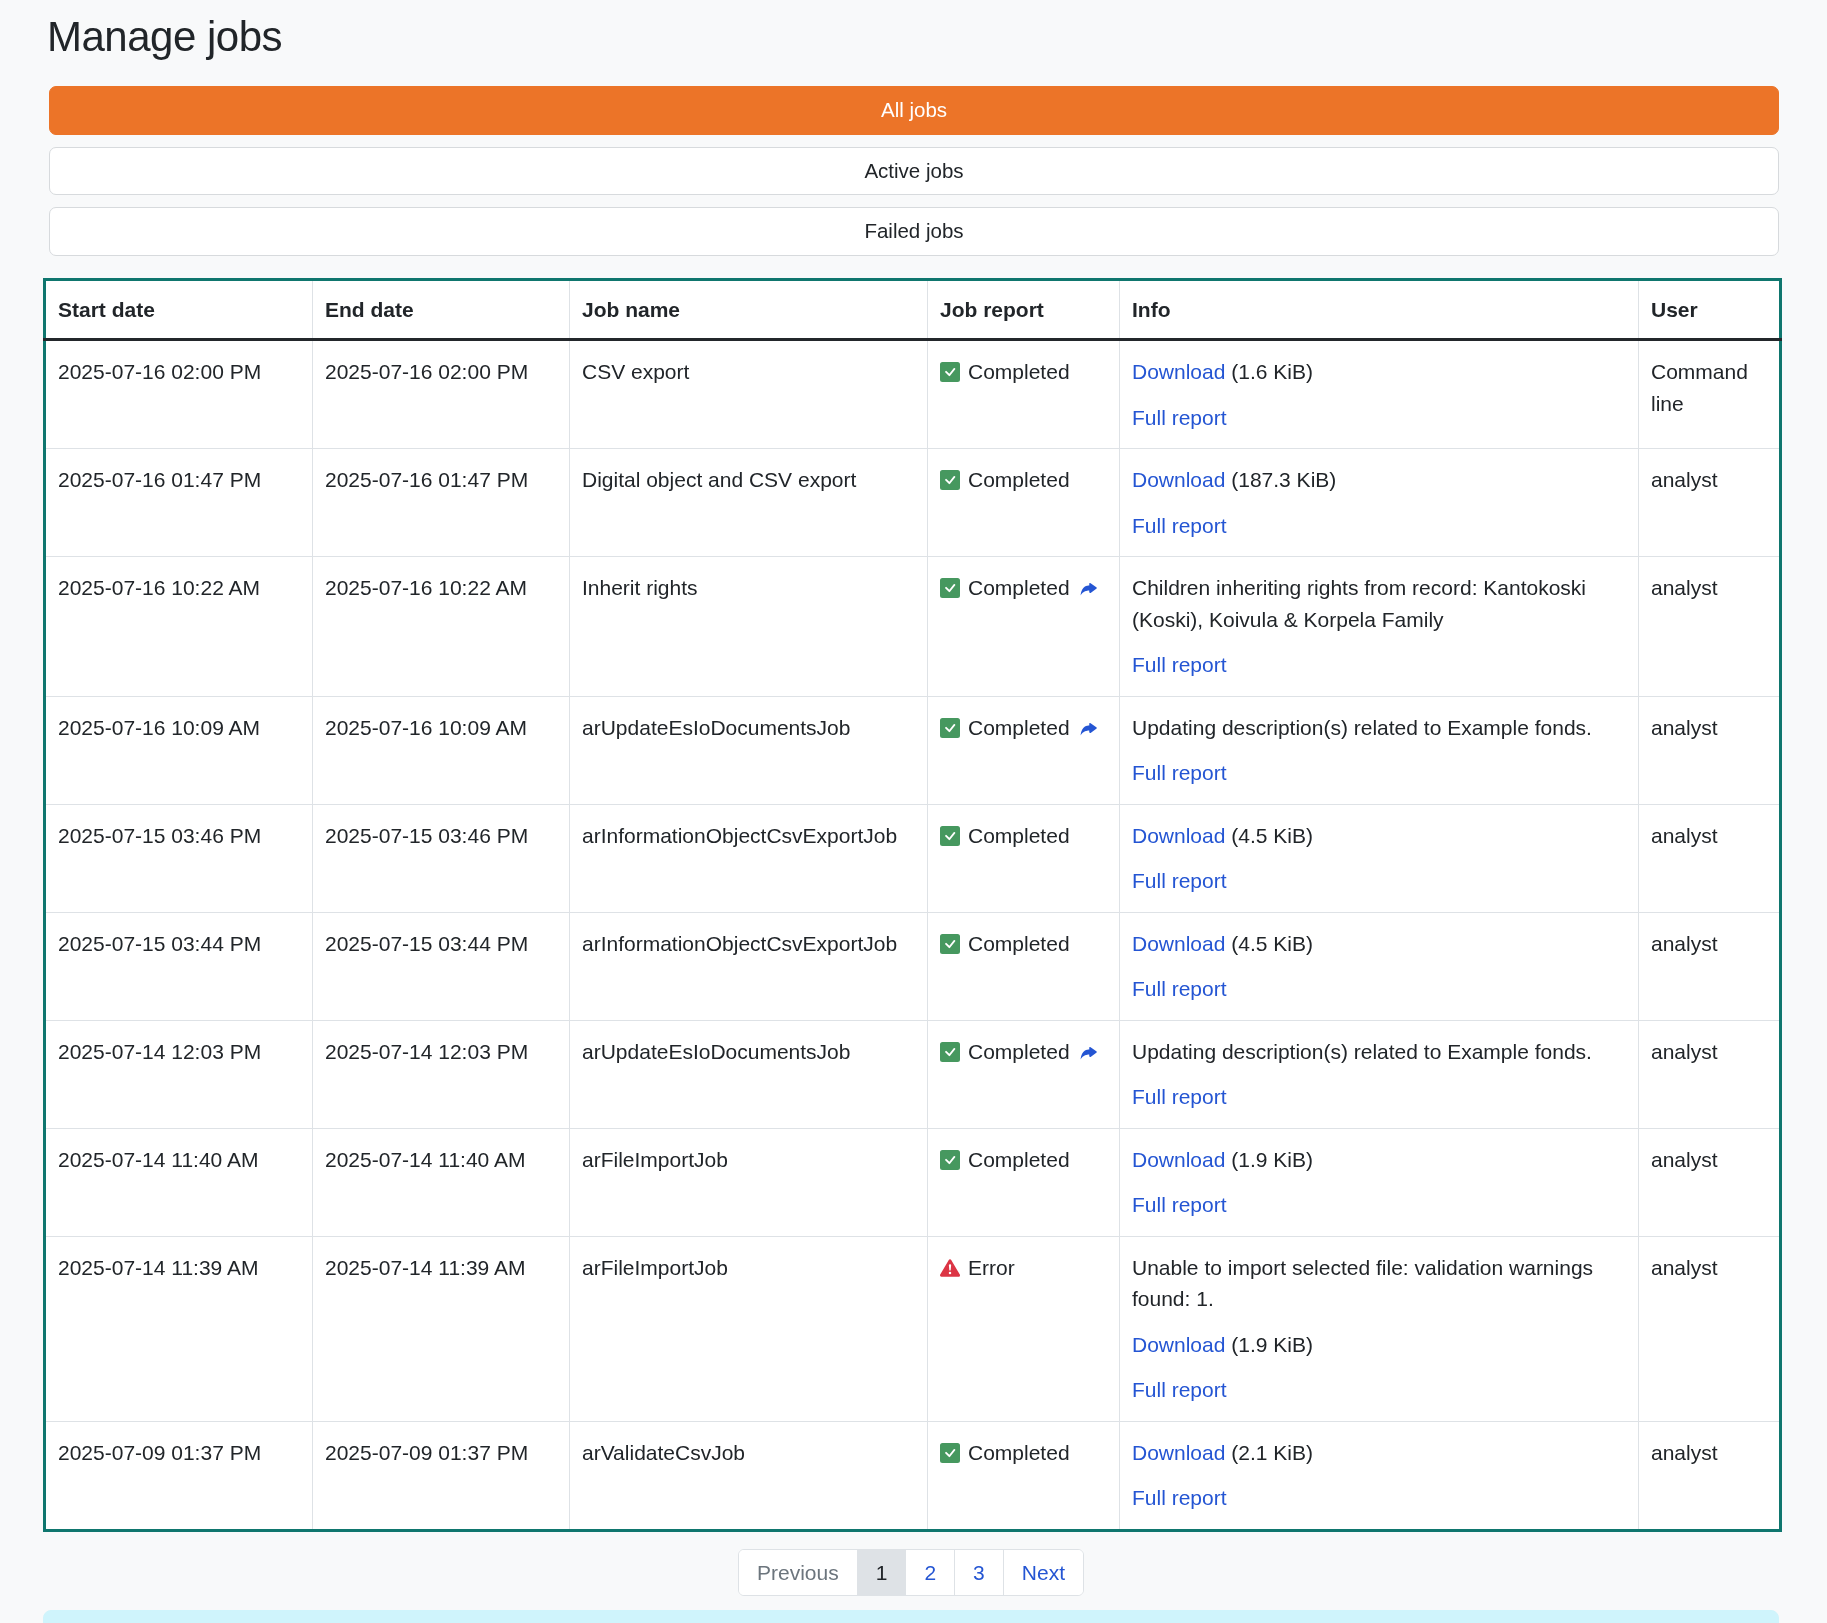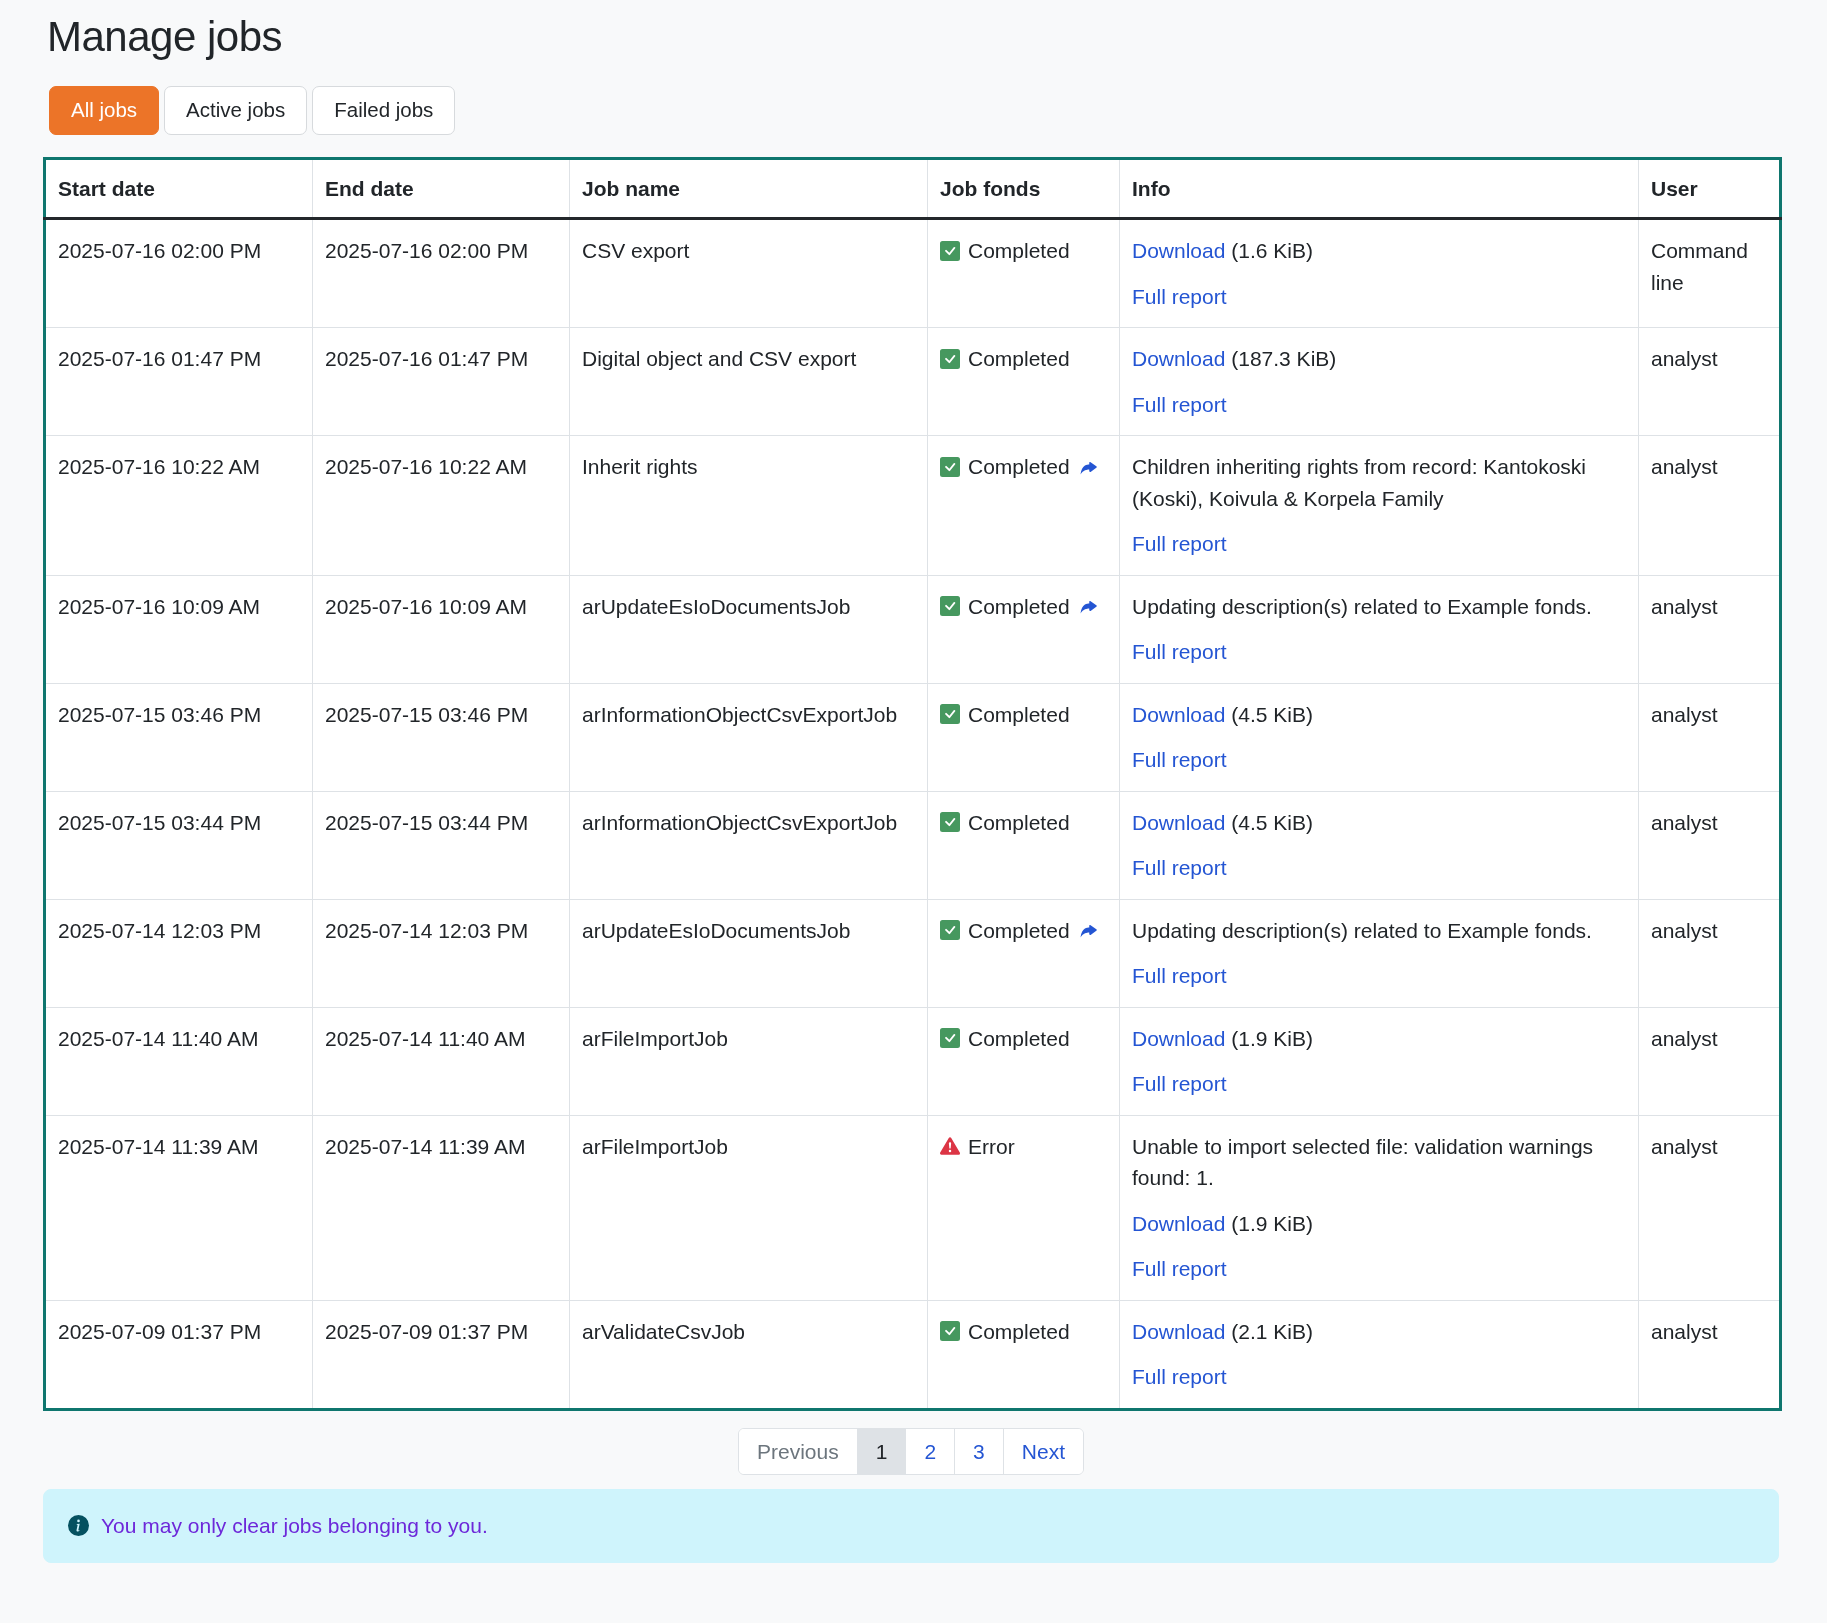--- a/index.html
+++ b/index.html
@@ -16,21 +16,21 @@
   
   h1[data-name="page-title"] {
     font-size: 42px;
     font-weight: 400;
     letter-spacing: -0.5px;
     margin: 0 0 25px 4px;
     color: #212529;
   }
 
   
-  .filters { display: flex; gap: 5px; margin: 0 0 22px 6px; }
+  .filters { display: flex; gap: 12px; margin: 0 0 22px 6px; flex-direction: column; }
   .filter-btn {
     font-family: inherit;
     font-size: 20.5px;
     padding: 11px 21px;
     border-radius: 7px;
     border: 1px solid #d7dadd;
     background: #fff;
     color: #212529;
     cursor: pointer;
     line-height: 1.2;
@@ -133,21 +133,21 @@
         <col style="width:358px">
       <col style="width:192px">
         <col style="width:519px">
         <col style="width:142px">
     </colgroup>
     <thead>
       <tr data-name="table-header-row">
         <th data-name="col-header-start-date">Start date</th>
         <th data-name="col-header-end-date">End date</th>
         <th data-name="col-header-job-name">Job name</th>
-        <th data-name="col-header-job-status">Job fonds</th>
+        <th data-name="col-header-job-status">Job report</th>
         <th data-name="col-header-info">Info</th>
         <th data-name="col-header-user">User</th>
       </tr>
     </thead>
     <tbody data-name="jobs-table-body">
     <tr data-name="table-row">
       <td class="c-start" data-name="start-date-cell">2025-07-16 02:00 PM</td>
       <td class="c-end" data-name="end-date-cell">2025-07-16 02:00 PM</td>
       <td class="c-name" data-name="job-name-cell">CSV export</td>
       <td class="c-status" data-name="job-status-cell">

